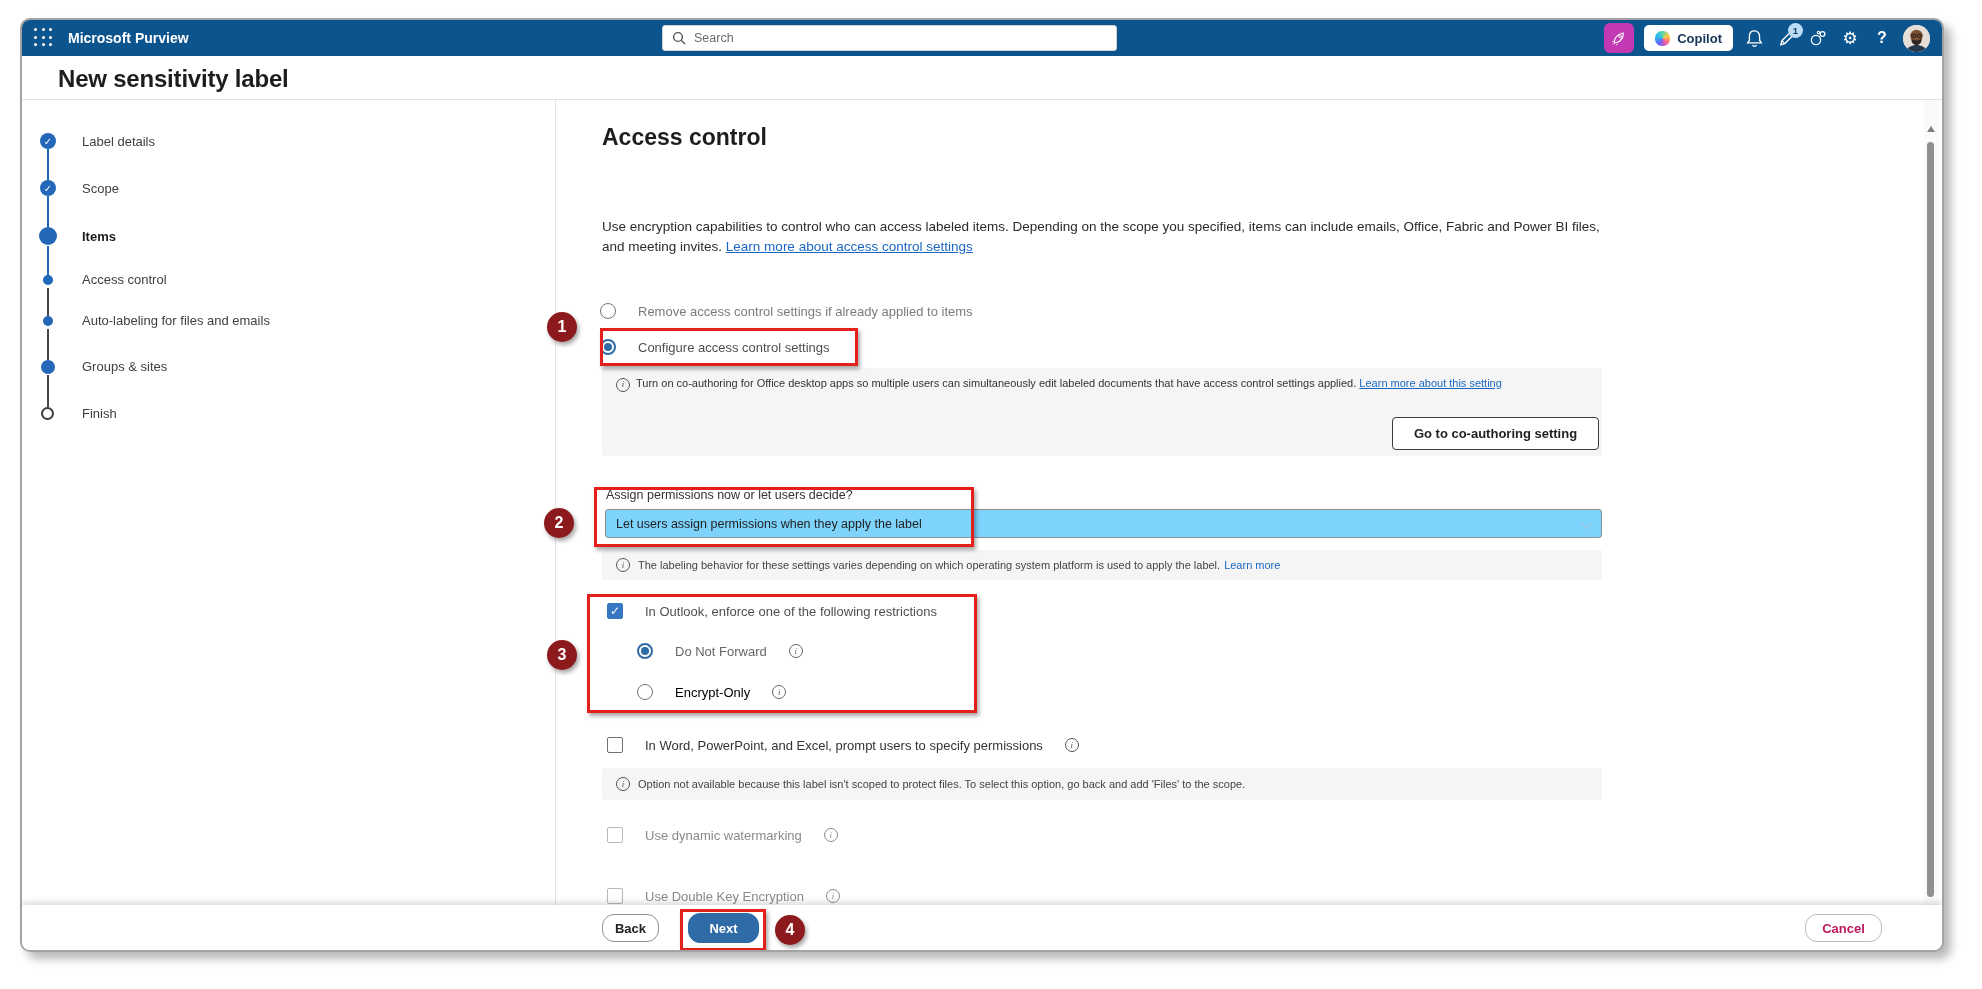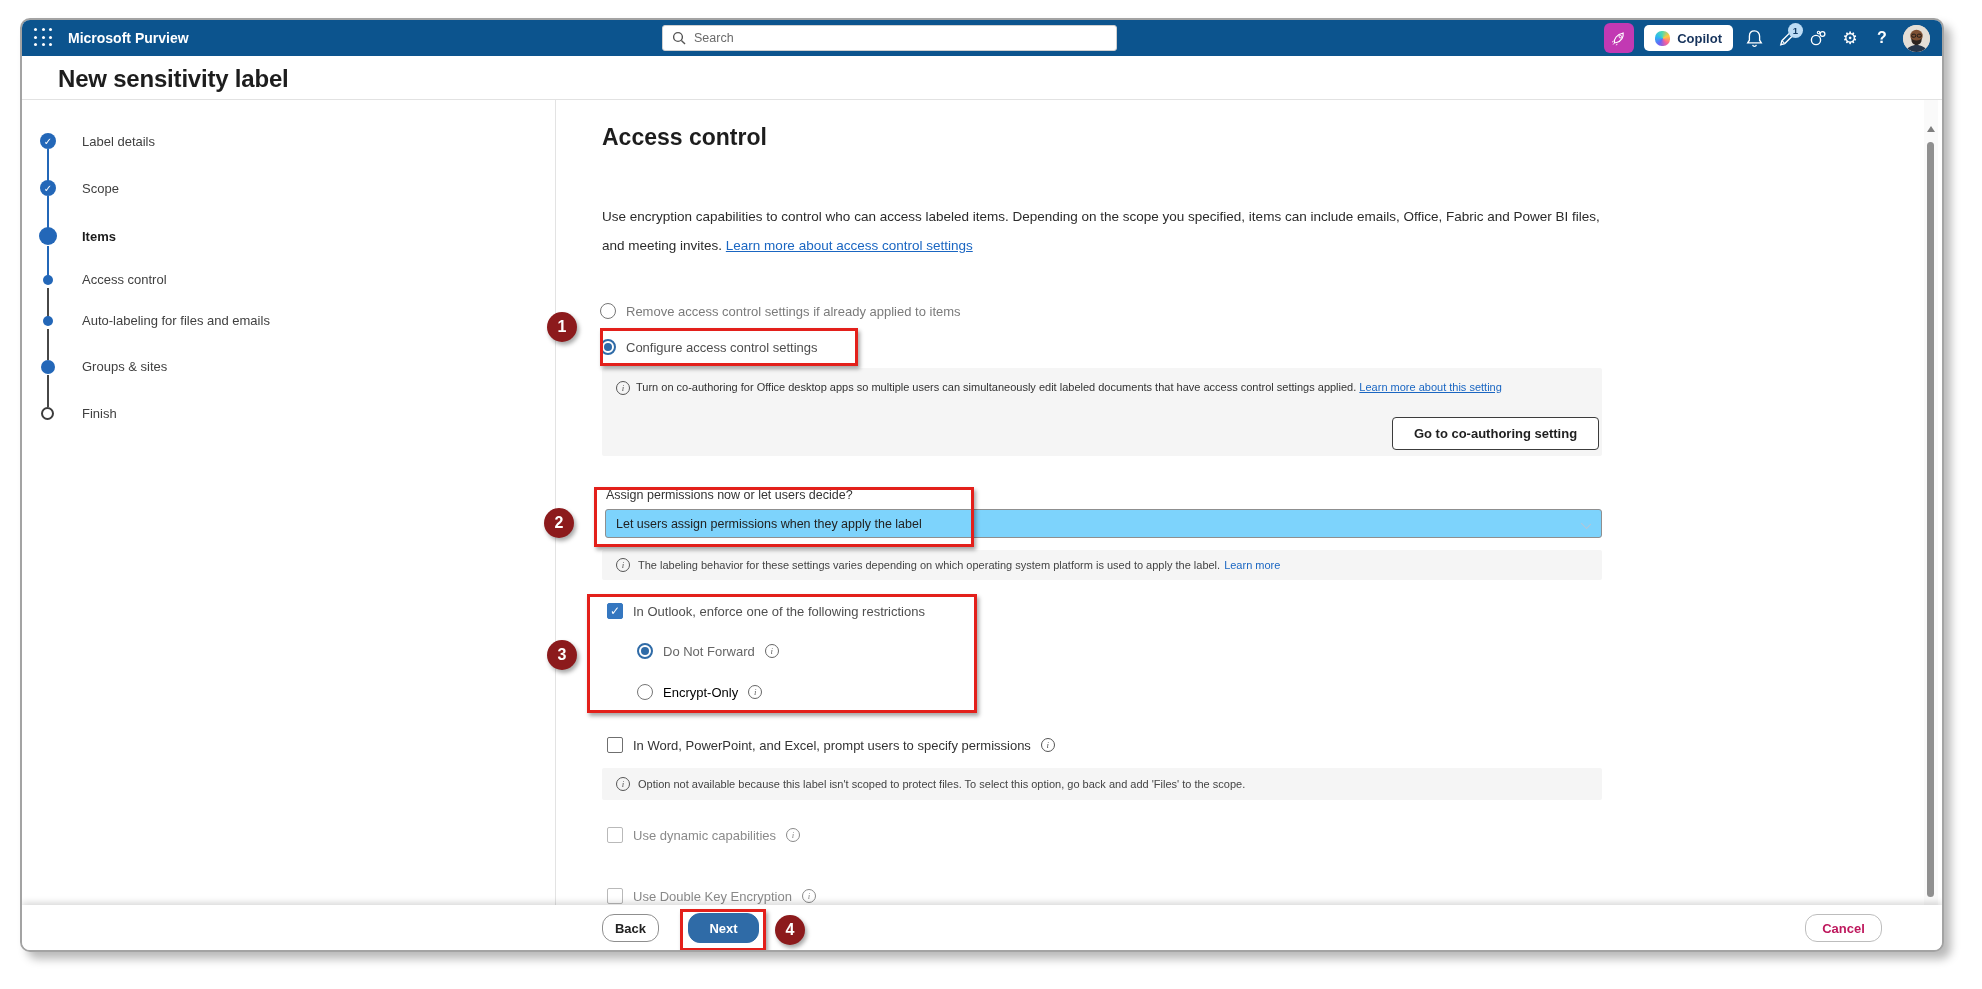--- a/index.html
+++ b/index.html
@@ -36,37 +36,37 @@
   .content { position:absolute; left:0; top:80px; right:0; height:805px; overflow:hidden; background:#fff; }
   .vdivider { position:absolute; left:533px; top:0; bottom:0; width:1px; background:#e3e3e3; }
   
   .step-c { position:absolute; border-radius:50%; }
   .step-label { position:absolute; left:60px; font-size:13px; color:#404040; white-space:nowrap; }
   .conn { position:absolute; left:25px; width:2px; }
   .c-blue { background:#2367B8; } .c-dark { background:#474747; }
   .chk-circle { background:#2367B8; color:#fff; display:flex; align-items:center; justify-content:center; font-size:10px; font-family:"DejaVu Sans",sans-serif; }
   
   .main-h { position:absolute; left:580px; top:24px; font-size:23px; font-weight:bold; color:#1d1d1d; }
-  .intro { position:absolute; left:580px; top:102px; width:1002px; font-size:13.5px; line-height:29px; color:#2b2b2b; }
+  .intro { position:absolute; left:580px; top:117px; width:1002px; font-size:13.5px; line-height:20px; color:#2b2b2b; }
   a.lnk { color:#1A66C2; text-decoration:underline; cursor:pointer; }
   a.lnk-plain { color:#1A66C2; text-decoration:none; cursor:pointer; }
-  .row { position:absolute; display:flex; align-items:center; gap:10px; }
+  .row { position:absolute; display:flex; align-items:center; gap:22px; }
   .radio { width:16px; height:16px; border-radius:50%; border:1px solid #767676; background:#fff; flex:0 0 auto; position:relative; cursor:pointer; }
   .radio.sel { border:2px solid #2F6BA7; }
   .radio.sel::after { content:""; position:absolute; left:2px; top:2px; width:8px; height:8px; border-radius:50%; background:#2F6BA7; }
   .cbx { width:16px; height:16px; border:1px solid #6f6f6f; border-radius:2px; background:#fff; flex:0 0 auto; cursor:pointer; }
   .cbx.checked { background:#3577C0; border-color:#3577C0; position:relative; }
   .cbx.checked::after { content:"✓"; position:absolute; left:2px; top:0px; color:#fff; font-size:12px; font-family:"DejaVu Sans",sans-serif; }
   .cbx.dis { border-color:#b9b9b9; }
   .lbl-gray { font-size:13px; color:#7b7b7b; }
   .lbl-mid  { font-size:13px; color:#4f4f4f; }
   .lbl-dark { font-size:13px; color:#333; }
   .info-i { display:inline-flex; width:14px; height:14px; border:1px solid currentColor; border-radius:50%; align-items:center; justify-content:center; font-size:9px; font-style:italic; flex:0 0 auto; font-family:"Liberation Serif",serif; }
   .panel { position:absolute; background:#f5f5f5; border-radius:2px; }
-  .panel-txt { font-size:11px; color:#333; line-height:20px; }
+  .panel-txt { font-size:11px; color:#333; line-height:13px; }
   .strip { display:flex; align-items:center; gap:8px; padding:0 14px; color:#444; }
   .coauth-btn { position:absolute; left:1370px; top:317px; width:207px; height:33px; background:#fff; border:1px solid #3c3c3c; border-radius:4px; font-size:13px; font-weight:bold; color:#1f1f1f; display:flex; align-items:center; justify-content:center; cursor:pointer; }
   .assign-lbl { position:absolute; left:584px; top:388px; font-size:12.5px; color:#333; }
   .dropdown { position:absolute; left:583px; top:409px; width:997px; height:29px; border:1px solid #8f8f8f; border-radius:3px; background:#7dd3fc; display:flex; align-items:center; padding:0 30px 0 10px; font-size:12.5px; color:#222; cursor:pointer; }
   .chev { position:absolute; right:11px; top:10px; width:8px; height:8px; border-right:1.6px solid #b9c4d4; border-bottom:1.6px solid #b9c4d4; transform:rotate(45deg) scaleY(0.8); }
   
   .sbar { position:absolute; right:4px; top:0; width:14px; height:805px; background:#fafafa; }
   .sbar .up { position:absolute; left:3px; top:26px; width:0; height:0; border-left:4px solid transparent; border-right:4px solid transparent; border-bottom:6px solid #7f7f7f; }
   .sbar .thumb { position:absolute; left:3px; top:42px; width:7px; height:755px; background:#909090; border-radius:4px; cursor:grab; }
   
@@ -250,21 +250,21 @@
       <span class="info-i" style="color:#555;">i</span>
     </div>
 
     <div class="panel strip" style="left:580px;top:668px;width:1000px;height:32px;">
       <span class="info-i" style="color:#555;">i</span>
       <span style="font-size:11px;">Option not available because this label isn't scoped to protect files. To select this option, go back and add 'Files' to the scope.</span>
     </div>
 
     <div class="row" style="left:585px;top:727px;">
       <div class="cbx dis"></div>
-      <span class="lbl-gray" style="color:#8a8a8a;">Use dynamic capabilities</span>
+      <span class="lbl-gray" style="color:#8a8a8a;">Use dynamic watermarking</span>
       <span class="info-i" style="color:#8a8a8a;">i</span>
     </div>
 
     <div class="row" style="left:585px;top:788px;">
       <div class="cbx dis"></div>
       <span class="lbl-gray" style="color:#8a8a8a;">Use Double Key Encryption</span>
       <span class="info-i" style="color:#8a8a8a;">i</span>
     </div>
 
     <div class="sbar">

